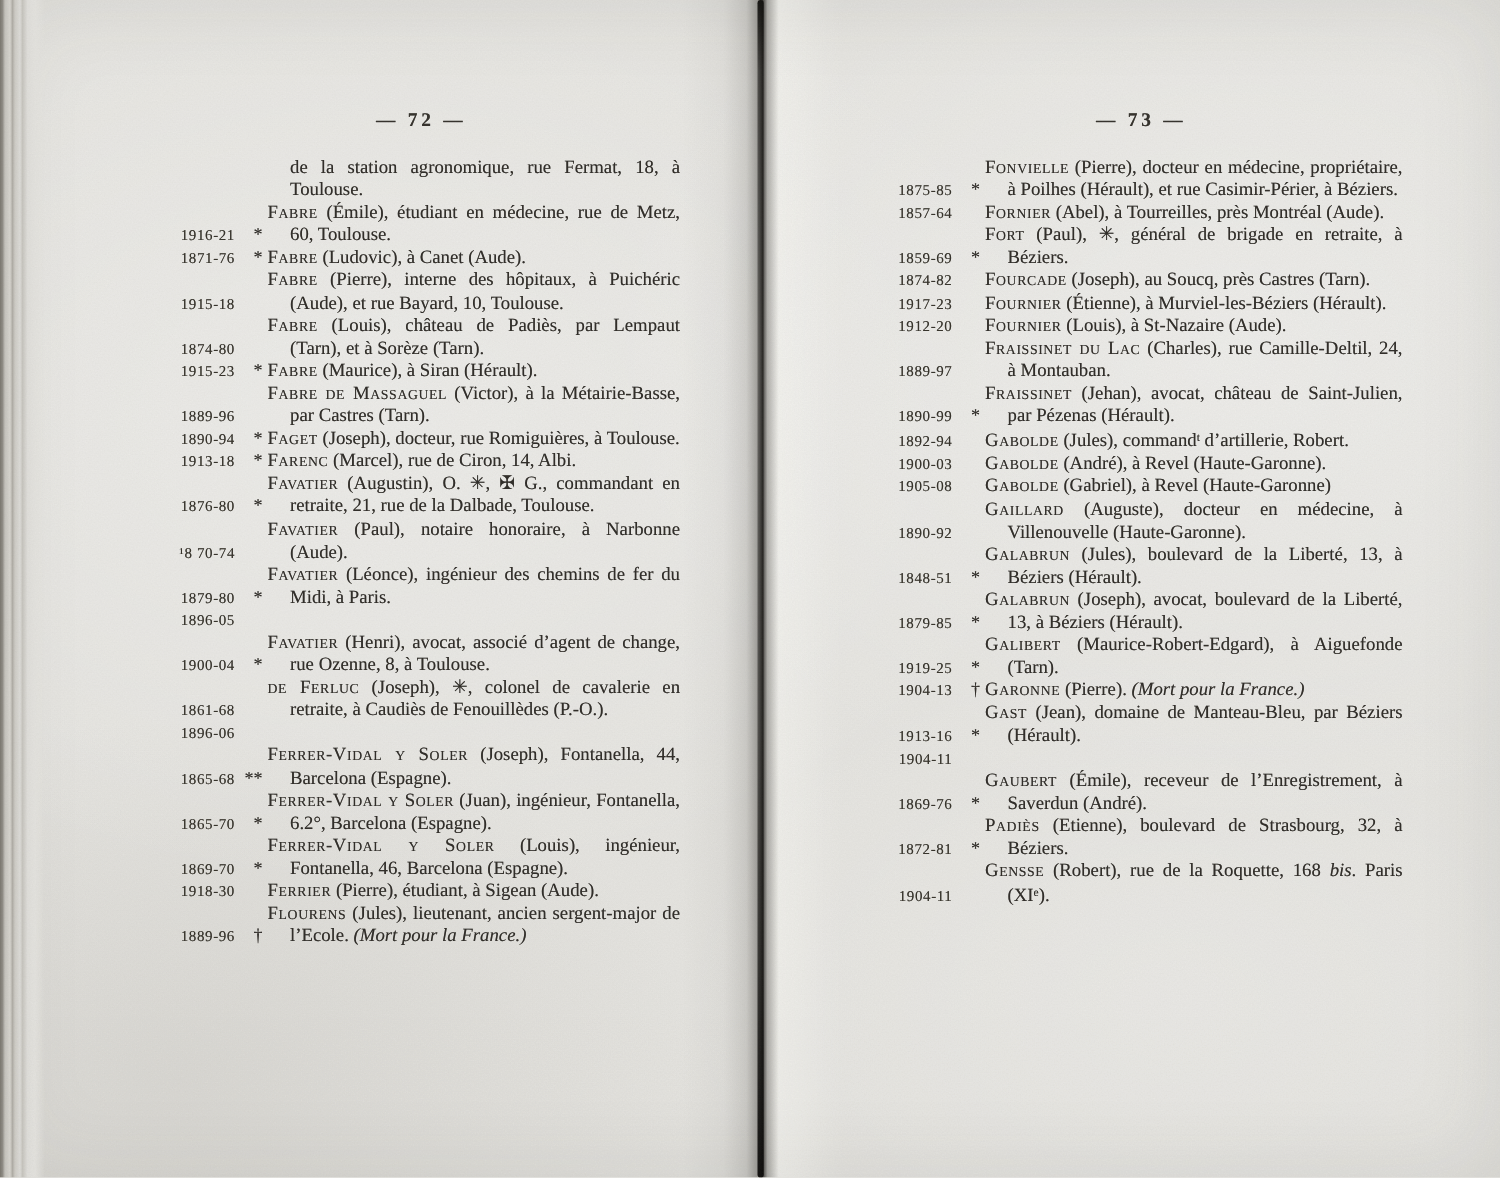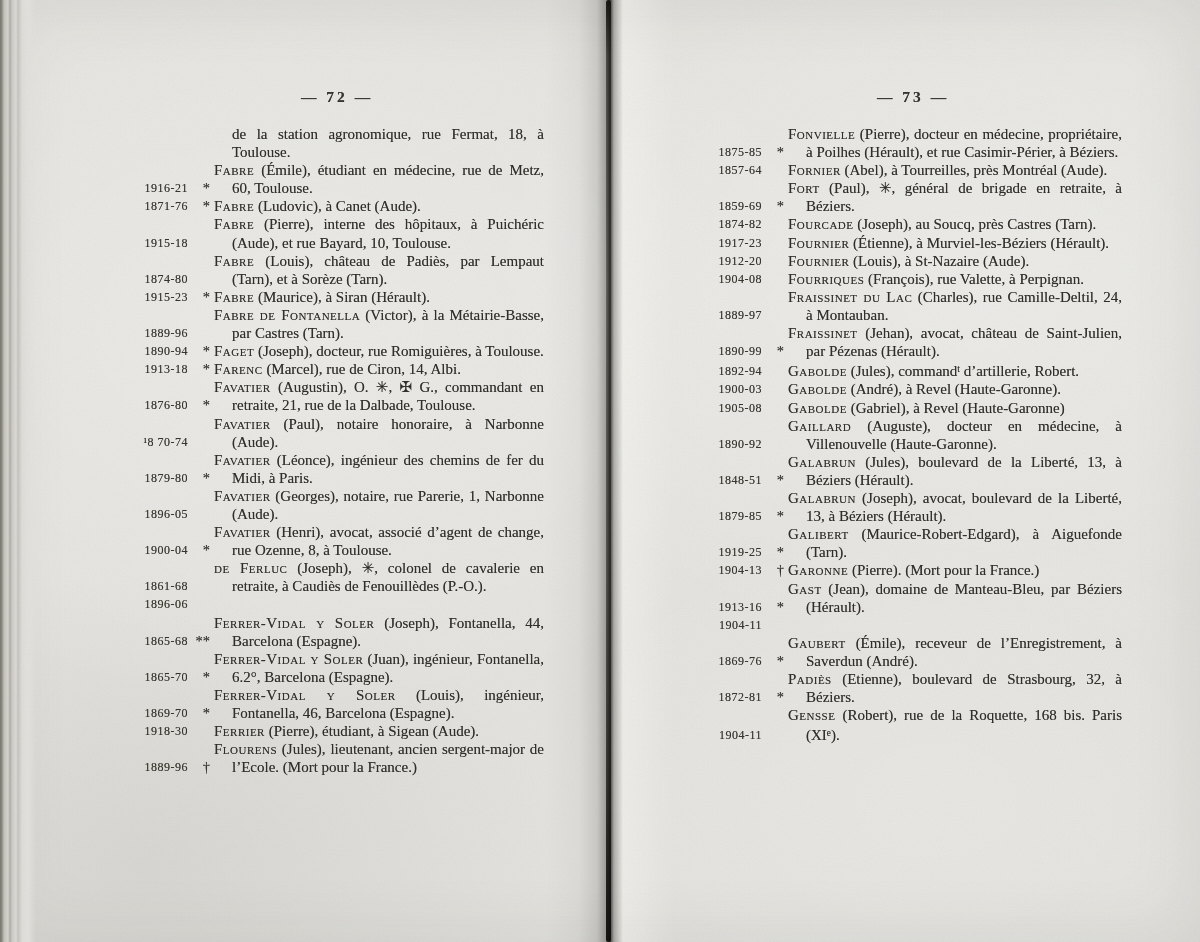--- a/index.html
+++ b/index.html
@@ -60,21 +60,21 @@
   }
   .entry{display:flex;align-items:flex-end;font-size:15px;line-height:18.1px;}
   .years{
     flex:none;width:58px;text-align:right;font-size:12px;
     letter-spacing:0.5px;white-space:nowrap;color:#343129;
   }
   .mark{flex:none;width:22px;text-align:right;padding-right:4px;font-size:14.5px;}
   .body{flex:1;text-align:justify;padding-left:18px;text-indent:-18px;}
   .cont .body{text-indent:0;}
   .sc{font-variant:small-caps;letter-spacing:0.5px;margin-top:24px;}
-  .i{}
+  .i{font-style:italic;}
   .sup{font-size:0.62em;vertical-align:0.45em;letter-spacing:0;}
   .grain{position:absolute;left:0;top:0;pointer-events:none;opacity:0.5;}
 </style>
 </head>
 <body>
 
 <div class="scan">
   <div class="edge-left"></div>
 
   <div class="page page-l">
@@ -106,21 +106,21 @@
           <div class="body"><span class="sc">Fabre</span><span> (Louis), château de Padiès, par Lempaut (Tarn), et à Sorèze (Tarn).</span></div>
         </div>
         <div class="entry">
           <span class="years">1915-23</span>
           <span class="mark">*</span>
           <div class="body"><span class="sc">Fabre</span><span> (Maurice), à Siran (Hérault).</span></div>
         </div>
         <div class="entry">
           <span class="years">1889-96</span>
           <span class="mark"></span>
-          <div class="body"><span class="sc">Fabre de Fontanella</span><span> (Victor), à la Métairie-Basse, par Castres (Tarn).</span></div>
+          <div class="body"><span class="sc">Fabre de Massaguel</span><span> (Victor), à la Métairie-Basse, par Castres (Tarn).</span></div>
         </div>
         <div class="entry">
           <span class="years">1890-94</span>
           <span class="mark">*</span>
           <div class="body"><span class="sc">Faget</span><span> (Joseph), docteur, rue Romiguières, à Toulouse.</span></div>
         </div>
         <div class="entry">
           <span class="years">1913-18</span>
           <span class="mark">*</span>
           <div class="body"><span class="sc">Farenc</span><span> (Marcel), rue de Ciron, 14, Albi.</span></div>
@@ -136,21 +136,20 @@
           <div class="body"><span class="sc">Favatier</span><span> (Paul), notaire honoraire, à Narbonne (Aude).</span></div>
         </div>
         <div class="entry">
           <span class="years">1879-80</span>
           <span class="mark">*</span>
           <div class="body"><span class="sc">Favatier</span><span> (Léonce), ingénieur des chemins de fer du Midi, à Paris.</span></div>
         </div>
         <div class="entry">
           <span class="years">1896-05</span>
           <span class="mark"></span>
-          <div class="body"><span class="sc">Favatier</span><span> (Georges), notaire, rue Parerie, 1, Narbonne (Aude).</span></div>
         </div>
         <div class="entry">
           <span class="years">1900-04</span>
           <span class="mark">*</span>
           <div class="body"><span class="sc">Favatier</span><span> (Henri), avocat, associé d’agent de change, rue Ozenne, 8, à Toulouse.</span></div>
         </div>
         <div class="entry">
           <span class="years">1861-68</span>
           <span class="mark"></span>
           <div class="body"><span class="sc">de Ferluc</span><span> (Joseph), ✳, colonel de cavalerie en retraite, à Caudiès de Fenouillèdes (P.-O.).</span></div>
@@ -212,25 +211,20 @@
         </div>
         <div class="entry">
           <span class="years">1917-23</span>
           <span class="mark"></span>
           <div class="body"><span class="sc">Fournier</span><span> (Étienne), à Murviel-les-Béziers (Hérault).</span></div>
         </div>
         <div class="entry">
           <span class="years">1912-20</span>
           <span class="mark"></span>
           <div class="body"><span class="sc">Fournier</span><span> (Louis), à St-Nazaire (Aude).</span></div>
-        </div>
-        <div class="entry">
-          <span class="years">1904-08</span>
-          <span class="mark"></span>
-          <div class="body"><span class="sc">Fourriques</span><span> (François), rue Valette, à Perpignan.</span></div>
         </div>
         <div class="entry">
           <span class="years">1889-97</span>
           <span class="mark"></span>
           <div class="body"><span class="sc">Fraissinet du Lac</span><span> (Charles), rue Camille-Deltil, 24, à Montauban.</span></div>
         </div>
         <div class="entry">
           <span class="years">1890-99</span>
           <span class="mark">*</span>
           <div class="body"><span class="sc">Fraissinet</span><span> (Jehan), avocat, château de Saint-Julien, par Pézenas (Hérault).</span></div>

